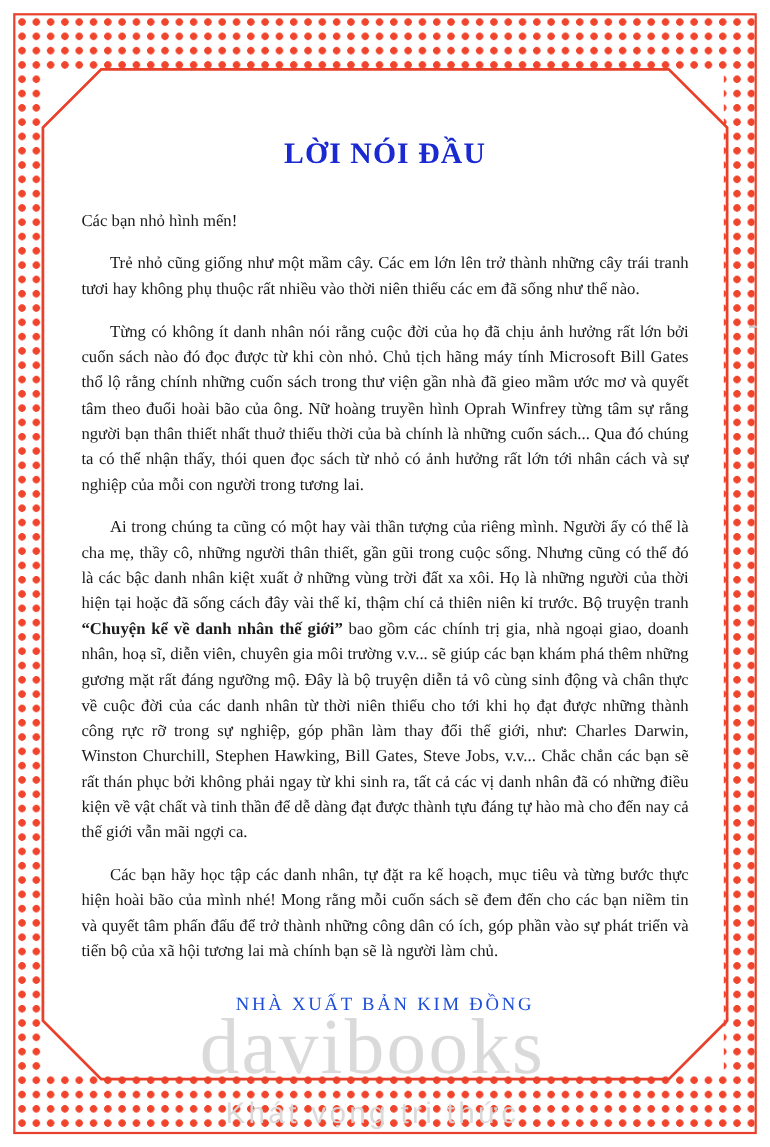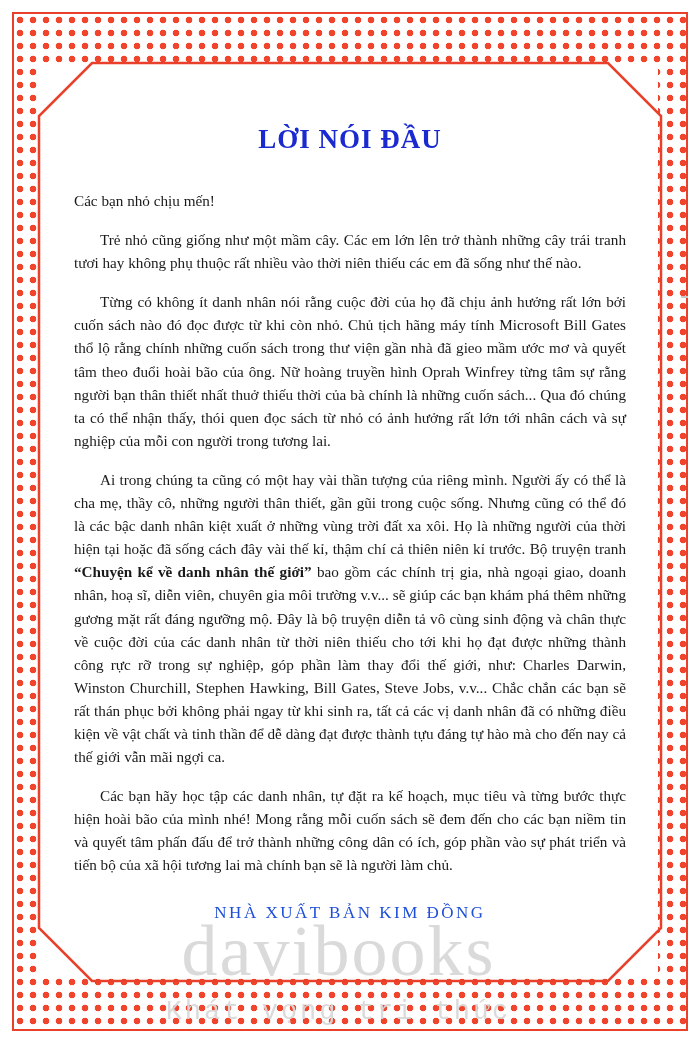--- a/index.html
+++ b/index.html
@@ -109,21 +109,21 @@
   .watermark .wm-main {
     font-family: "Liberation Serif", serif;
     font-size: 72px;
     color: #d9d9d9;
     letter-spacing: 2px;
     line-height: 1;
     opacity: 0.95;
   }
   .watermark .wm-sub {
     margin-top: 12px;
-    font-family: Liberation Mono, monospace;
+    font-family: Liberation Sans, sans-serif;
     font-size: 27px;
     color: #d9d9d9;
     letter-spacing: 3px;
     line-height: 1;
     opacity: 0.95;
   }
 
   
   .edge-tick {
     position: absolute;
@@ -145,21 +145,21 @@
   <svg class="octo-svg" viewBox="0 0 628 924">
     <polygon points="56,3 572,3 625,56 625,868 572,921 56,921 3,868 3,56" fill="none" stroke="#e8402a" stroke-width="2.5"></polygon>
   </svg>
 
   <div class="edge-tick"></div>
 
   <div class="content">
 
     <h1 class="doc-title">LỜI NÓI ĐẦU</h1>
 
-    <p class="para noindent">Các bạn nhỏ chịu mến!</p>
+    <p class="para noindent">Các bạn nhỏ hình mến!</p>
 
     <p class="para indent">Trẻ nhỏ cũng giống như một mầm cây. Các em lớn lên trở thành những cây trái tranh tươi hay không phụ thuộc rất nhiều vào thời niên thiếu các em đã sống như thế nào.</p>
 
     <p class="para indent">Từng có không ít danh nhân nói rằng cuộc đời của họ đã chịu ảnh hưởng rất lớn bởi cuốn sách nào đó đọc được từ khi còn nhỏ. Chủ tịch hãng máy tính Microsoft Bill Gates thổ lộ rằng chính những cuốn sách trong thư viện gần nhà đã gieo mầm ước mơ và quyết tâm theo đuổi hoài bão của ông. Nữ hoàng truyền hình Oprah Winfrey từng tâm sự rằng người bạn thân thiết nhất thuở thiếu thời của bà chính là những cuốn sách... Qua đó chúng ta có thể nhận thấy, thói quen đọc sách từ nhỏ có ảnh hưởng rất lớn tới nhân cách và sự nghiệp của mỗi con người trong tương lai.</p>
 
     <p class="para indent"><span>Ai trong chúng ta cũng có một hay vài thần tượng của riêng mình. Người ấy có thể là cha mẹ, thầy cô, những người thân thiết, gần gũi trong cuộc sống. Nhưng cũng có thể đó là các bậc danh nhân kiệt xuất ở những vùng trời đất xa xôi. Họ là những người của thời hiện tại hoặc đã sống cách đây vài thế kỉ, thậm chí cả thiên niên kỉ trước. Bộ truyện tranh </span><span class="bold-quote">“Chuyện kể về danh nhân thế giới”</span><span> bao gồm các chính trị gia, nhà ngoại giao, doanh nhân, hoạ sĩ, diễn viên, chuyên gia môi trường v.v... sẽ giúp các bạn khám phá thêm những gương mặt rất đáng ngưỡng mộ. Đây là bộ truyện diễn tả vô cùng sinh động và chân thực về cuộc đời của các danh nhân từ thời niên thiếu cho tới khi họ đạt được những thành công rực rỡ trong sự nghiệp, góp phần làm thay đổi thế giới, như: Charles Darwin, Winston Churchill, Stephen Hawking, Bill Gates, Steve Jobs, v.v... Chắc chắn các bạn sẽ rất thán phục bởi không phải ngay từ khi sinh ra, tất cả các vị danh nhân đã có những điều kiện về vật chất và tinh thần để dễ dàng đạt được thành tựu đáng tự hào mà cho đến nay cả thế giới vẫn mãi ngợi ca.</span></p>
 
     <p class="para indent">Các bạn hãy học tập các danh nhân, tự đặt ra kế hoạch, mục tiêu và từng bước thực hiện hoài bão của mình nhé! Mong rằng mỗi cuốn sách sẽ đem đến cho các bạn niềm tin và quyết tâm phấn đấu để trở thành những công dân có ích, góp phần vào sự phát triển và tiến bộ của xã hội tương lai mà chính bạn sẽ là người làm chủ.</p>
 
     <div class="publisher">NHÀ XUẤT BẢN KIM ĐỒNG</div>

